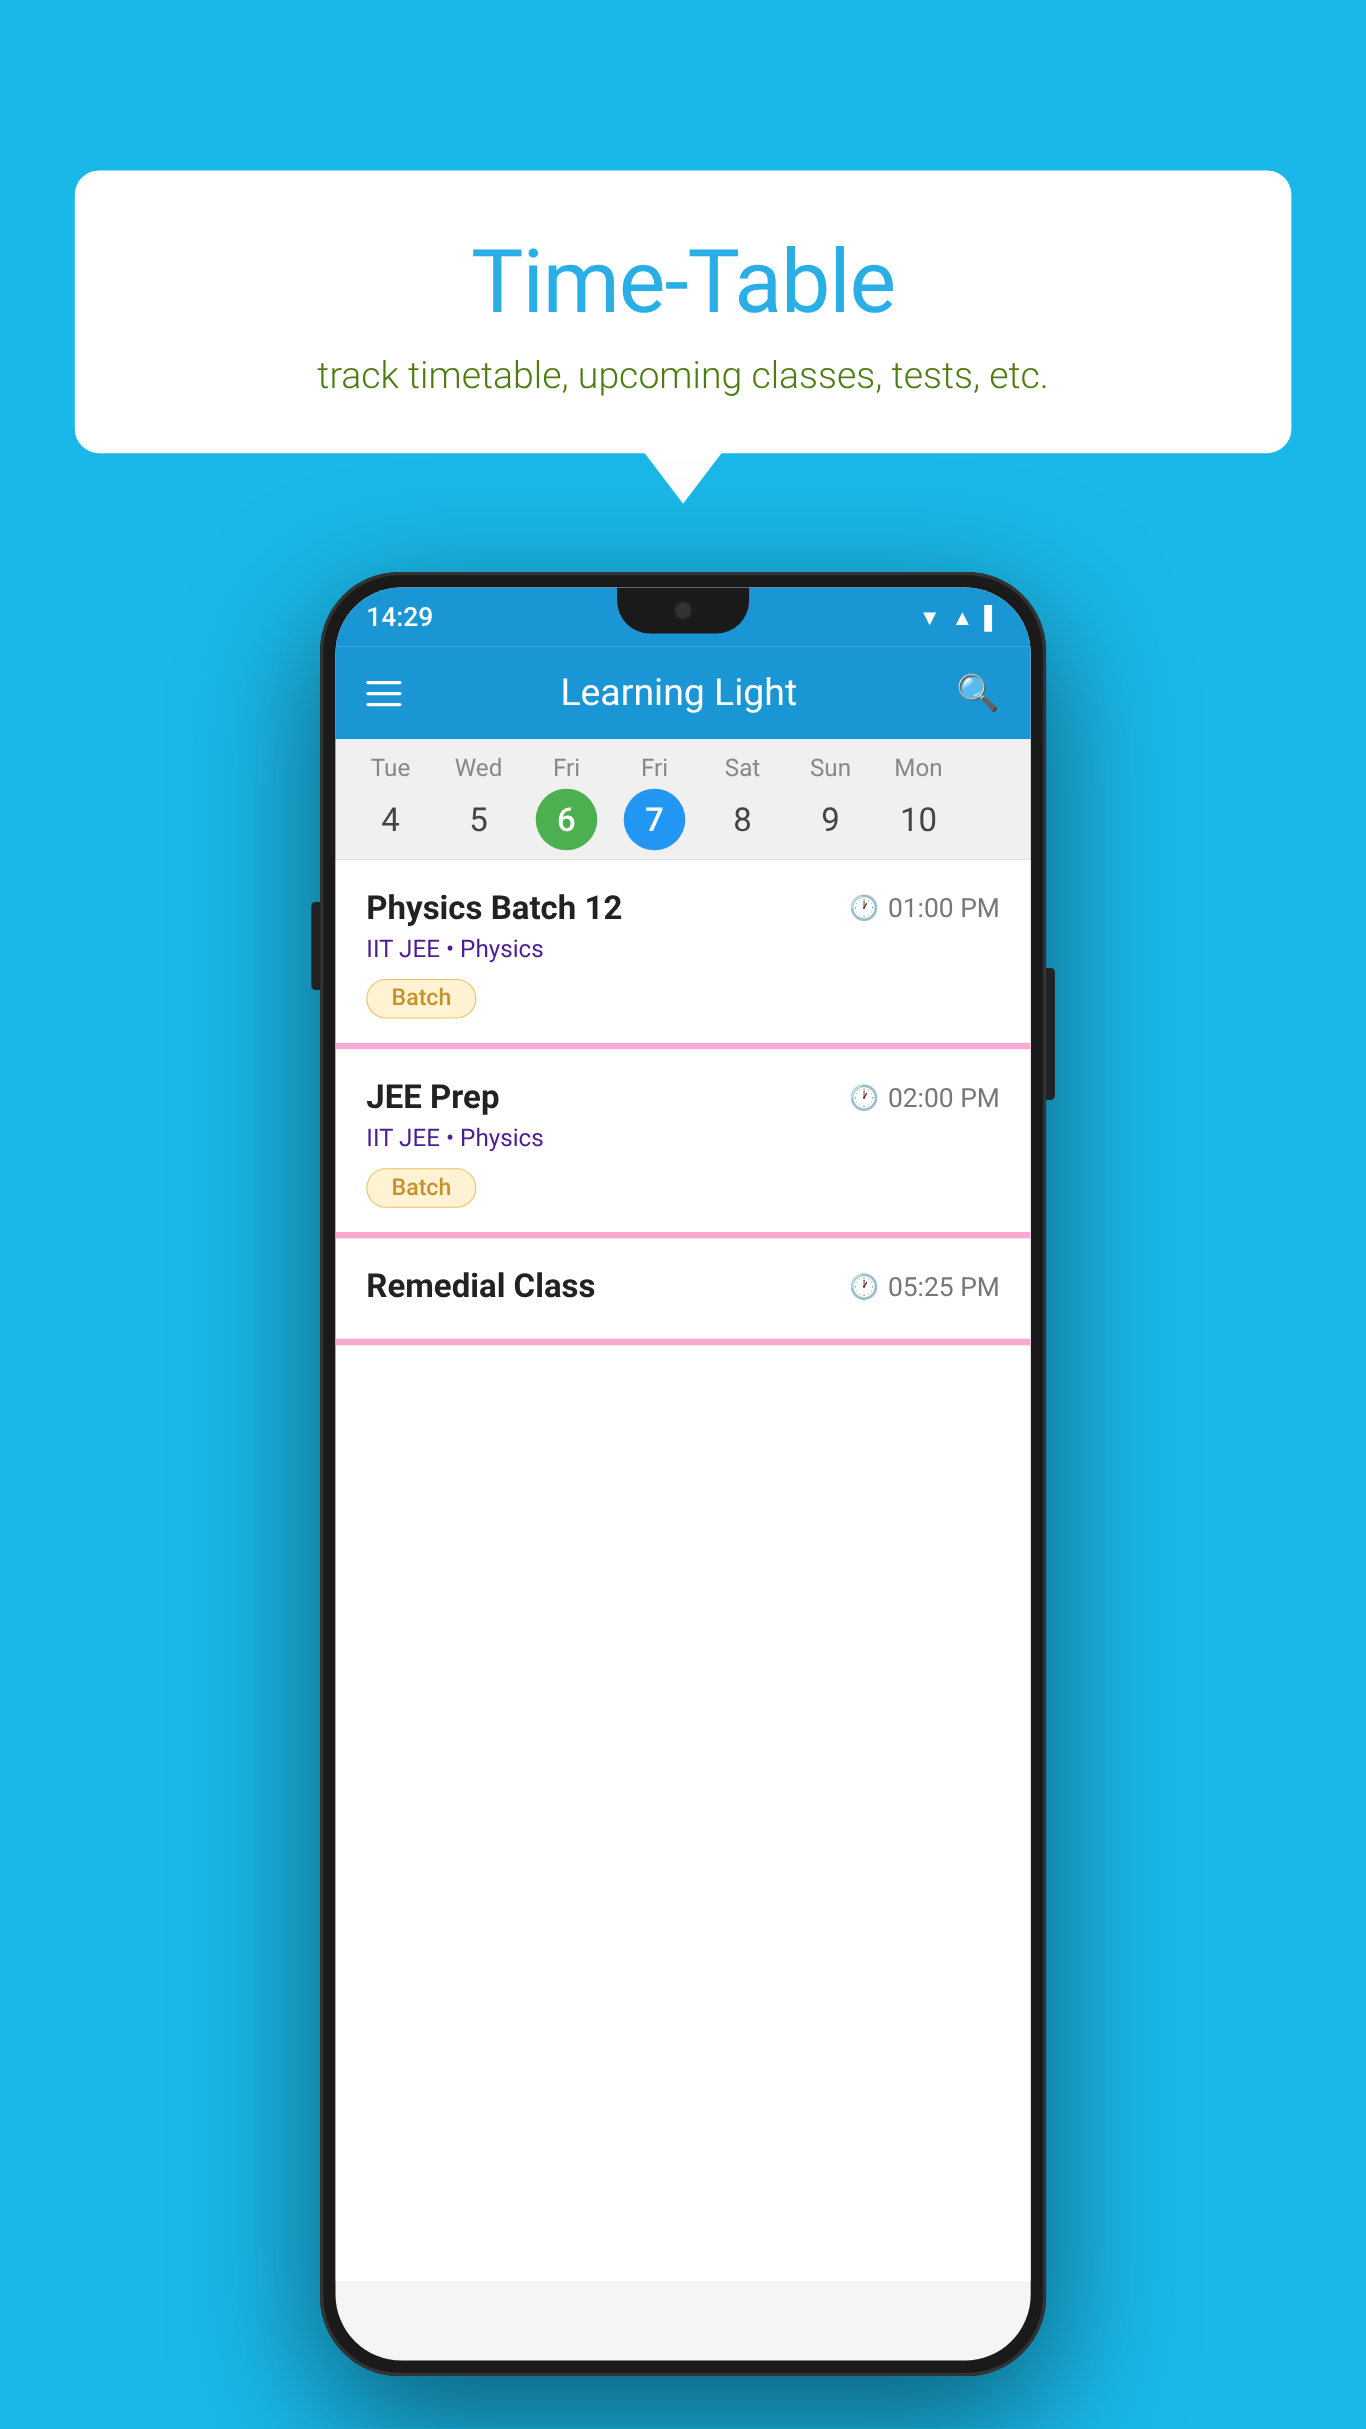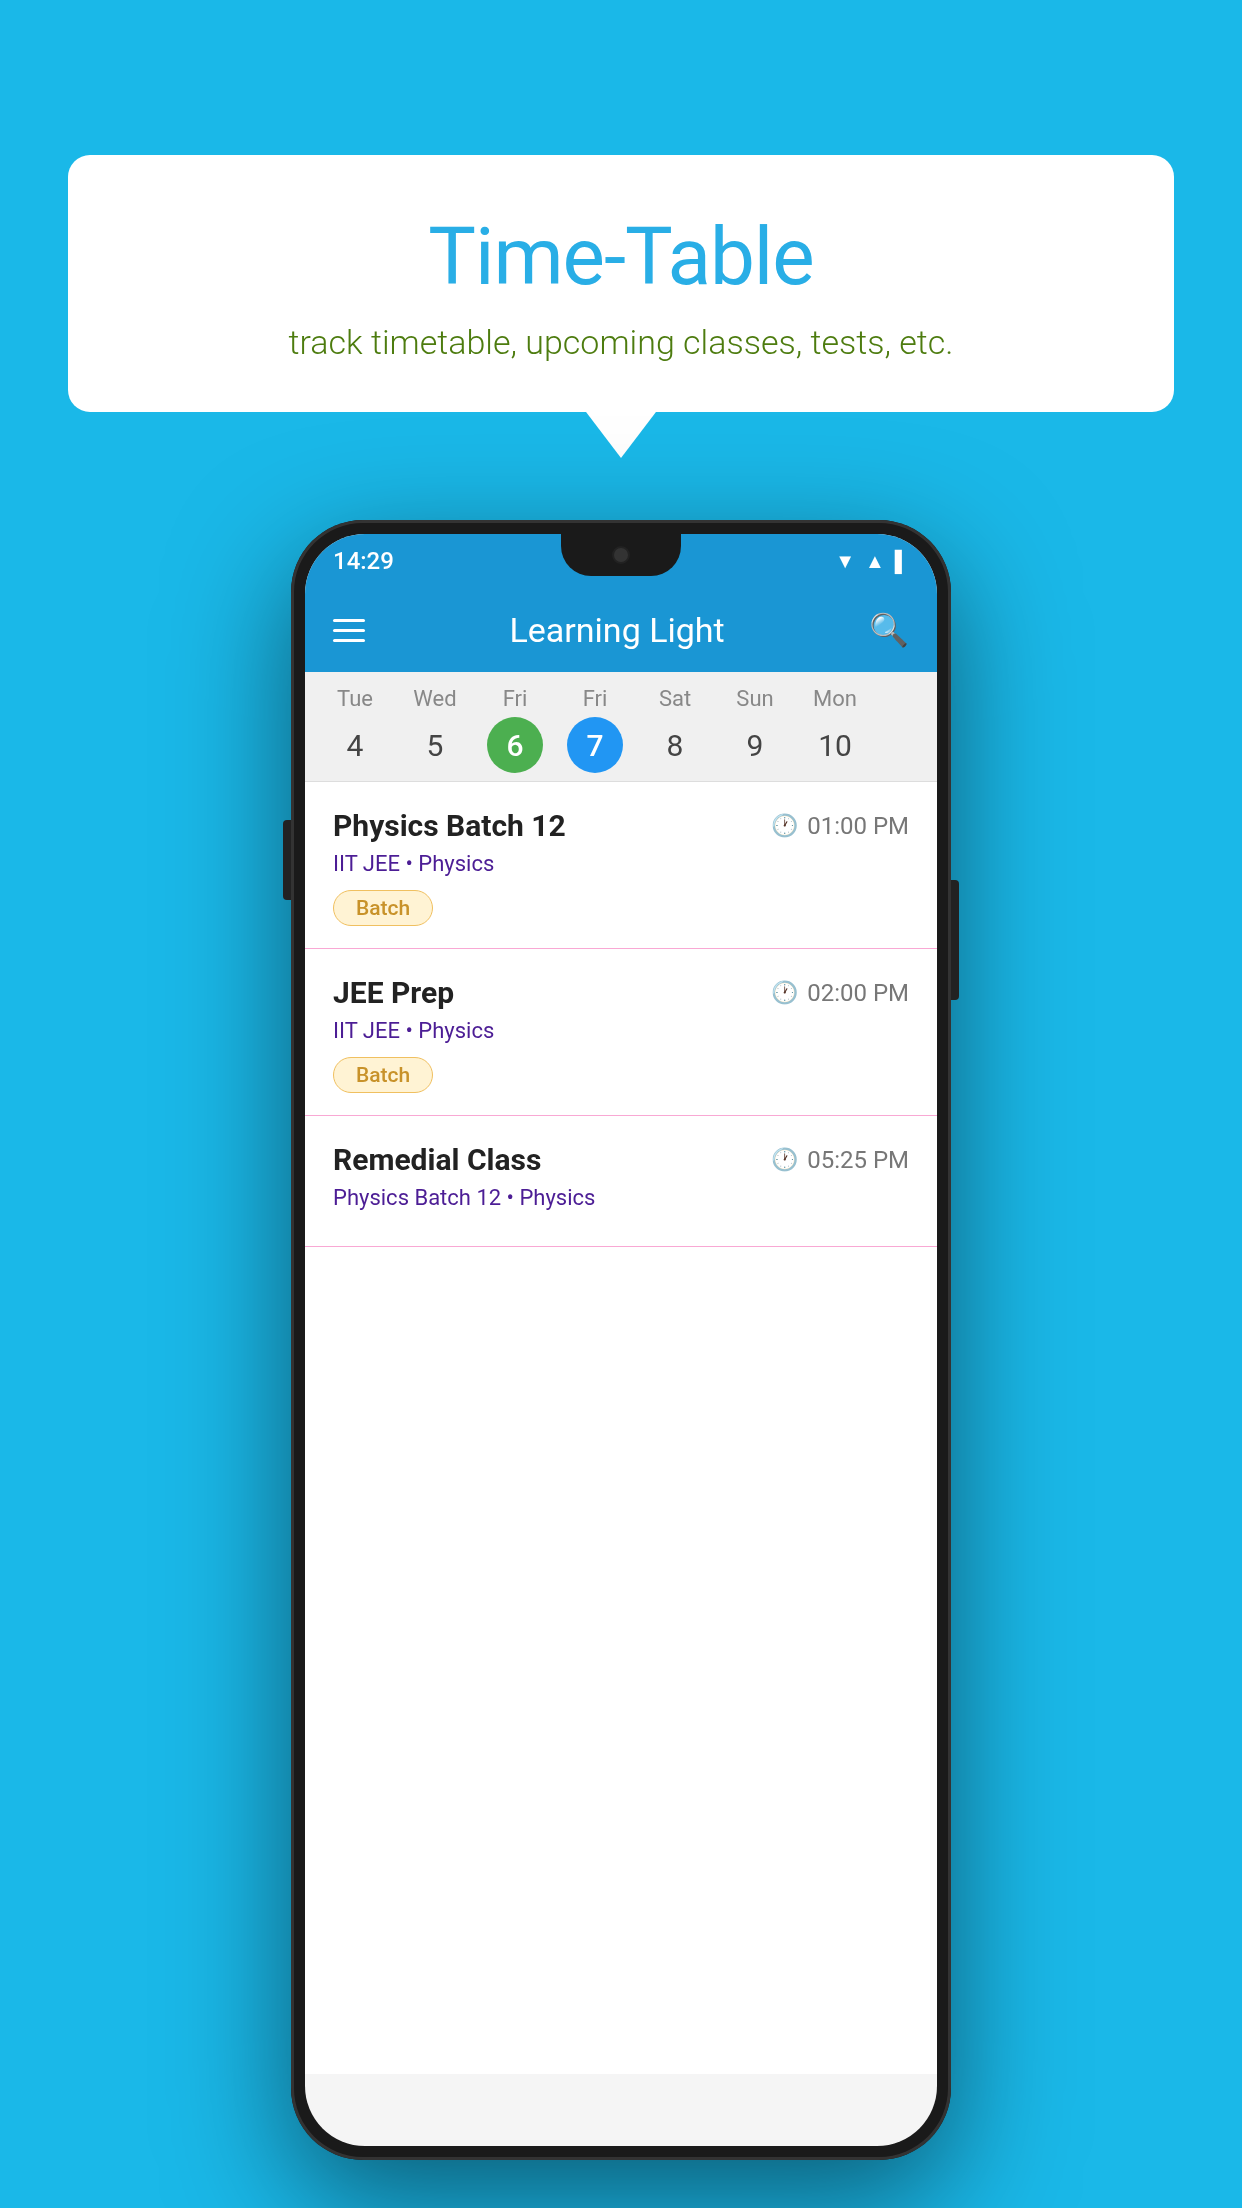--- a/index.html
+++ b/index.html
@@ -242,21 +242,21 @@
     }
 
     
     .schedule-list {
       background: white;
       overflow-y: auto;
       height: calc(100% - 54px - 84px - 182px);
     }
     .schedule-item {
       padding: 26px 28px 22px;
-      border-bottom: 1px solid #f9a8d4;
+      border-bottom: 6px solid #f9a8d4;
       background: white;
     }
     .schedule-item-top {
       display: flex;
       justify-content: space-between;
       align-items: center;
       margin-bottom: 8px;
     }
     .schedule-item-title {
       font-size: 30px;
@@ -375,19 +375,18 @@
               </div>
             </div><div class="schedule-item-sub">IIT JEE • Physics</div><span class="batch-badge">Batch</span></div>
           <div class="schedule-item">
             <div class="schedule-item-top">
               <div class="schedule-item-title">Remedial Class</div>
               <div class="schedule-item-time">
                 <span class="clock-icon">🕐</span>
                 <span>05:25 PM</span>
               </div>
             </div>
-            <div class="schedule-item-sub">Physics Batch 12 • Physics</div>
           </div>
         </div>
 
     </div>
   </div>
 </div>
 
 </body></html>

